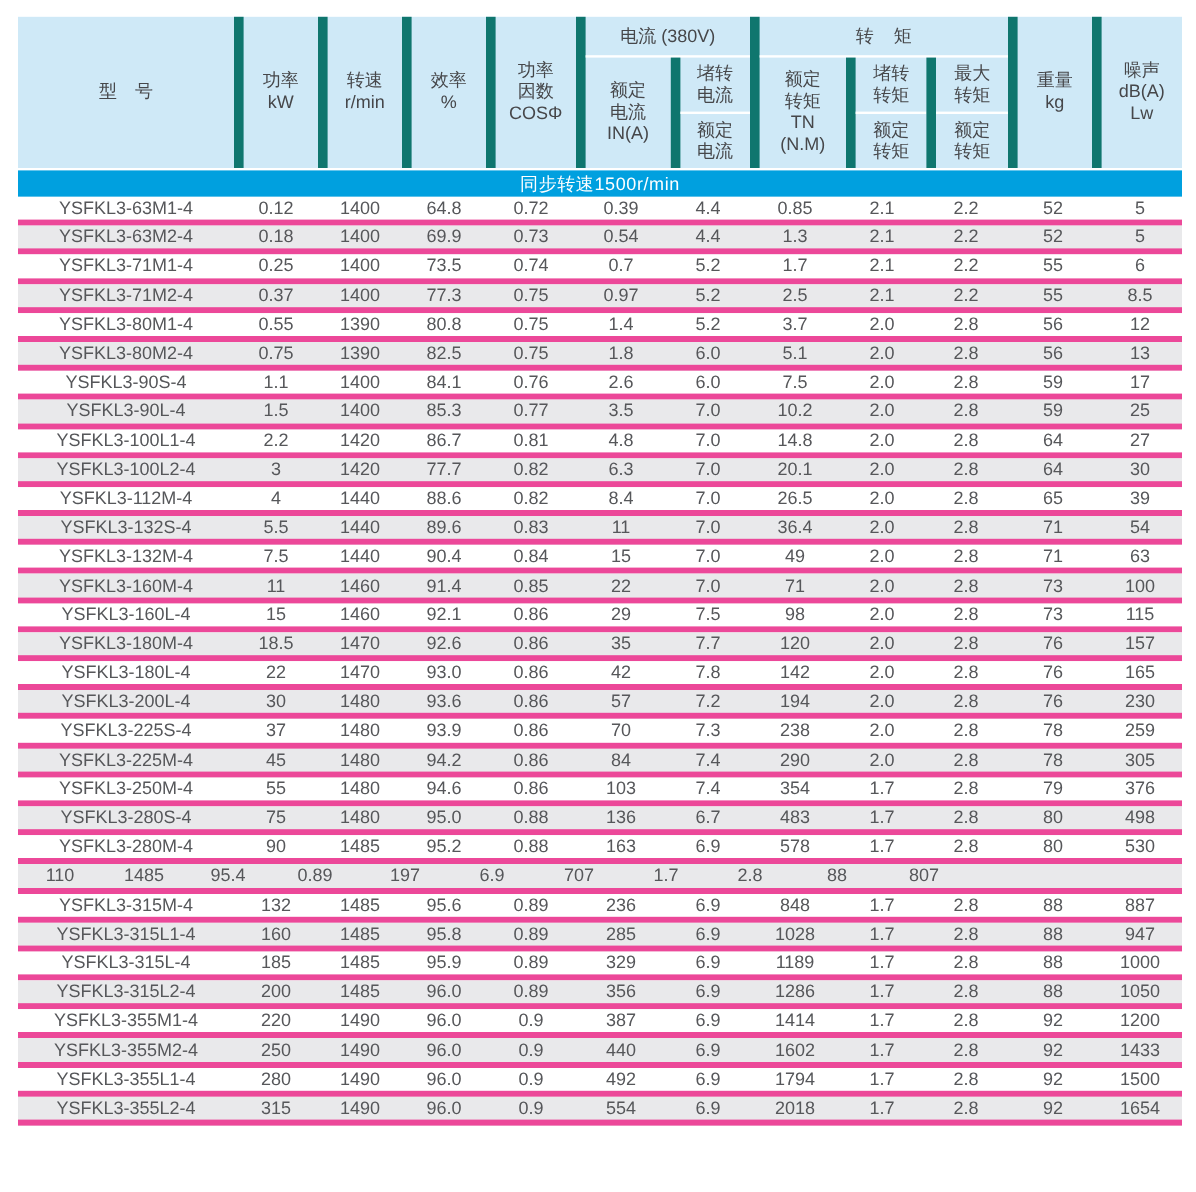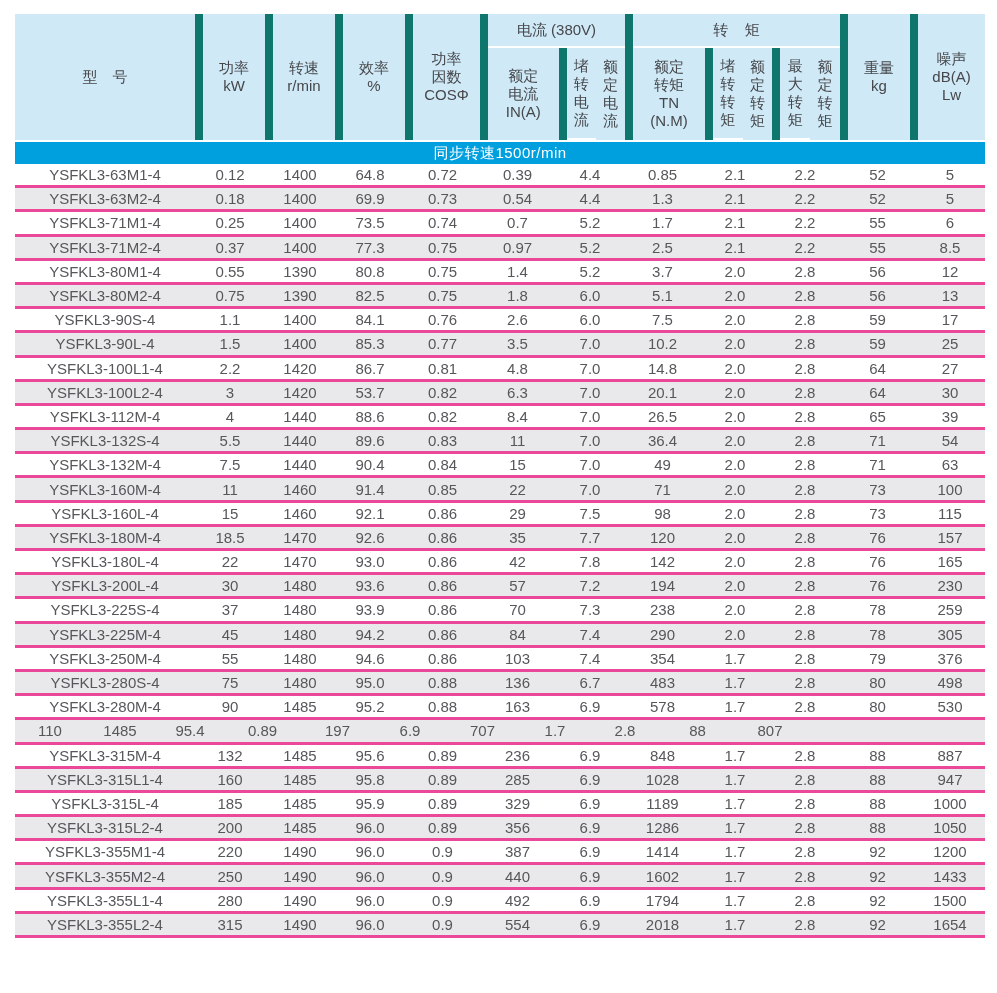--- a/index.html
+++ b/index.html
@@ -25,36 +25,36 @@
   .w-model{width:180px}.w-70{width:70px}.w-75{width:75px}
   .w-g-current{width:145px}.w-g-torque{width:215px}
 
   .hgroup{display:flex;flex-direction:column;box-sizing:border-box;}
   .hgroup-top{
     height:34px;border-bottom:2px solid #ffffff;
     display:flex;align-items:center;justify-content:center;
     white-space:pre;box-sizing:border-box;
   }
   .hgroup-bottom{flex:1;display:flex;}
-  .ratio{display:flex;flex-direction:row;box-sizing:border-box;}
+  .ratio{display:flex;flex-direction:column;box-sizing:border-box;}
   .ratio .hc{flex:1;}
   .ratio .num{border-bottom:2px solid #ffffff;}
 
   
   .banner{
     margin-top:2px;height:22px;background:#00a0df;color:#ffffff;
     font-size:15px;display:flex;align-items:center;justify-content:center;
     letter-spacing:.5px;
   }
 
   
   .tbody{font-size:15px;}
   .row{
     display:flex;height:24.2px;box-sizing:border-box;
-    border-bottom:3px solid #ec4899;background:#ffffff;align-items:center;
+    border-bottom:5px solid #ec4899;background:#ffffff;align-items:center;
   }
   .row:nth-child(even){background:#e9e9eb;}
   .c{
     display:flex;align-items:center;justify-content:center;
     text-align:center;box-sizing:border-box;
   }
 </style>
 </head>
 <body>
 
@@ -252,21 +252,21 @@
     <div class="c w-70">2.0</div>
     <div class="c w-70">2.8</div>
     <div class="c w-75">64</div>
     <div class="c w-70">27</div>
   </div>
 
   <div class="row">
     <div class="c w-model">YSFKL3-100L2-4</div>
     <div class="c w-70">3</div>
     <div class="c w-70">1420</div>
-    <div class="c w-70">53.7</div>
+    <div class="c w-70">77.7</div>
     <div class="c w-75">0.82</div>
     <div class="c w-75">6.3</div>
     <div class="c w-70">7.0</div>
     <div class="c w-75">20.1</div>
     <div class="c w-70">2.0</div>
     <div class="c w-70">2.8</div>
     <div class="c w-75">64</div>
     <div class="c w-70">30</div>
   </div>
 

